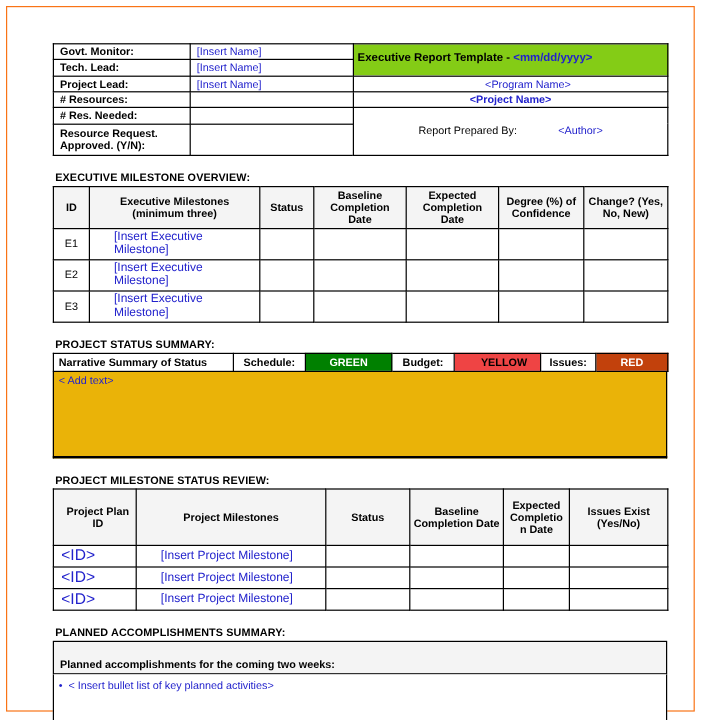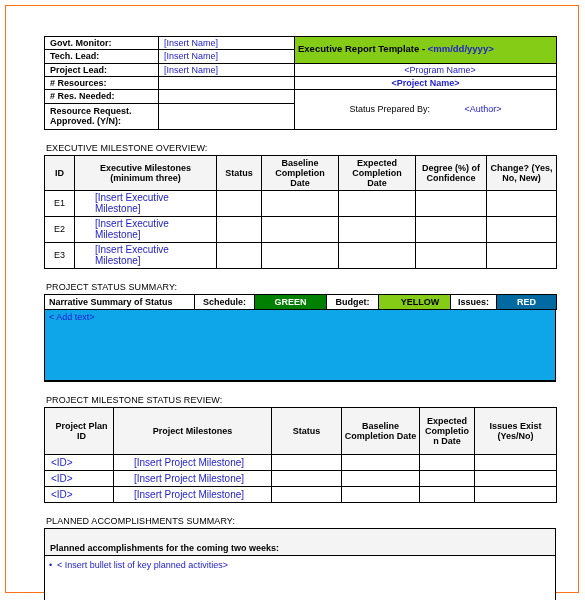--- a/index.html
+++ b/index.html
@@ -75,21 +75,21 @@
     text-align: left;
     font-weight: bold;
     font-size: 9.5px;
     margin-top: 36px;
   }
   .blue-b { color: #2222cc; font-weight: bold; }
   .blue { color: #2222cc; padding-left: 32px; }
 
   
   .section-caption {
-    font-weight: normal;
+    font-weight: bold;
     font-size: 9px;
     margin: 13px 0 2px 2px;
     letter-spacing: 0.1px;
   }
 
   
   .th {
     background: #f4f4f4;
     font-weight: bold;
     text-align: center;
@@ -102,21 +102,21 @@
     font-size: 9px;
     padding: 0 2px;
   }
   .cell-txt {
     color: #2222cc;
     font-size: 10px;
     padding-left: 20px;
   }
   .cell-id-blue {
     color: #2222cc;
-    font-size: 10px;
+    font-size: 13px;
     padding-left: 6px;
   }
   .row-h { height: 16px; }
 
   
   .status-table { width: 512px; }
   .status-table td {
     height: 15px;
     font-weight: bold;
     font-size: 9px;
@@ -125,21 +125,21 @@
   .st-narr { text-align: left; padding-left: 5px; }
   .st-lbl  { text-align: center; }
   .st-val  { text-align: center; }
 
   .narrative-box {
     border: 1px solid #000000;
     border-top: none;
     height: 72px;
     width: 512px;
     box-sizing: border-box;
-    background: #0ea5e9;
+    background: #eab308;
     position: relative;
   }
   .narrative-box.thick-bottom { border-bottom: 2px solid #000000; }
   .narrative-text {
     color: #2222cc;
     font-size: 9px;
     padding: 2px 0 0 4px;
   }
 
   
@@ -206,21 +206,21 @@
         </tr>
         <tr>
           <td class="hdr-label"># Resources:</td>
           <td class="hdr-value"></td>
           <td class="hdr-right blue-b">&lt;Project Name&gt;</td>
         </tr>
         <tr>
           <td class="hdr-label"># Res. Needed:</td>
           <td class="hdr-value"></td>
           <td class="hdr-right" rowspan="2">
-            <span>Status Prepared By: </span><span class="blue">&lt;Author&gt;</span>
+            <span>Report Prepared By: </span><span class="blue">&lt;Author&gt;</span>
           </td>
         </tr>
         <tr>
           <td class="hdr-label" style="height:26px">Resource Request. Approved. (Y/N):</td>
           <td class="hdr-value"></td>
         </tr>
       </tbody>
     </table>
 
     <div class="section-caption">EXECUTIVE MILESTONE OVERVIEW:</div>
@@ -303,23 +303,23 @@
         <col style="width:72px">
         <col style="width:46px">
         <col style="width:60px">
       </colgroup>
       <tbody>
         <tr>
           <td class="st-narr">Narrative Summary of Status</td>
           <td class="st-lbl">Schedule:</td>
           <td class="st-val" style="background: rgb(0, 128, 0); color: rgb(255, 255, 255);">GREEN</td>
           <td class="st-lbl">Budget:</td>
-          <td class="st-val" style="background: #84cc16; color: rgb(0, 0, 0); padding-left: 15px;">YELLOW</td>
+          <td class="st-val" style="background: #ef4444; color: rgb(0, 0, 0); padding-left: 15px;">YELLOW</td>
           <td class="st-lbl">Issues:</td>
-          <td class="st-val" style="background: #0369a1; color: rgb(255, 255, 255);">RED</td>
+          <td class="st-val" style="background: #c2410c; color: rgb(255, 255, 255);">RED</td>
         </tr>
       </tbody>
     </table>
     <div class="narrative-box thick-bottom">
       <div class="narrative-text">&lt; Add text&gt;</div>
     </div>
 
     <div class="section-caption">PROJECT MILESTONE STATUS REVIEW:</div>
     <table>
       <colgroup>

